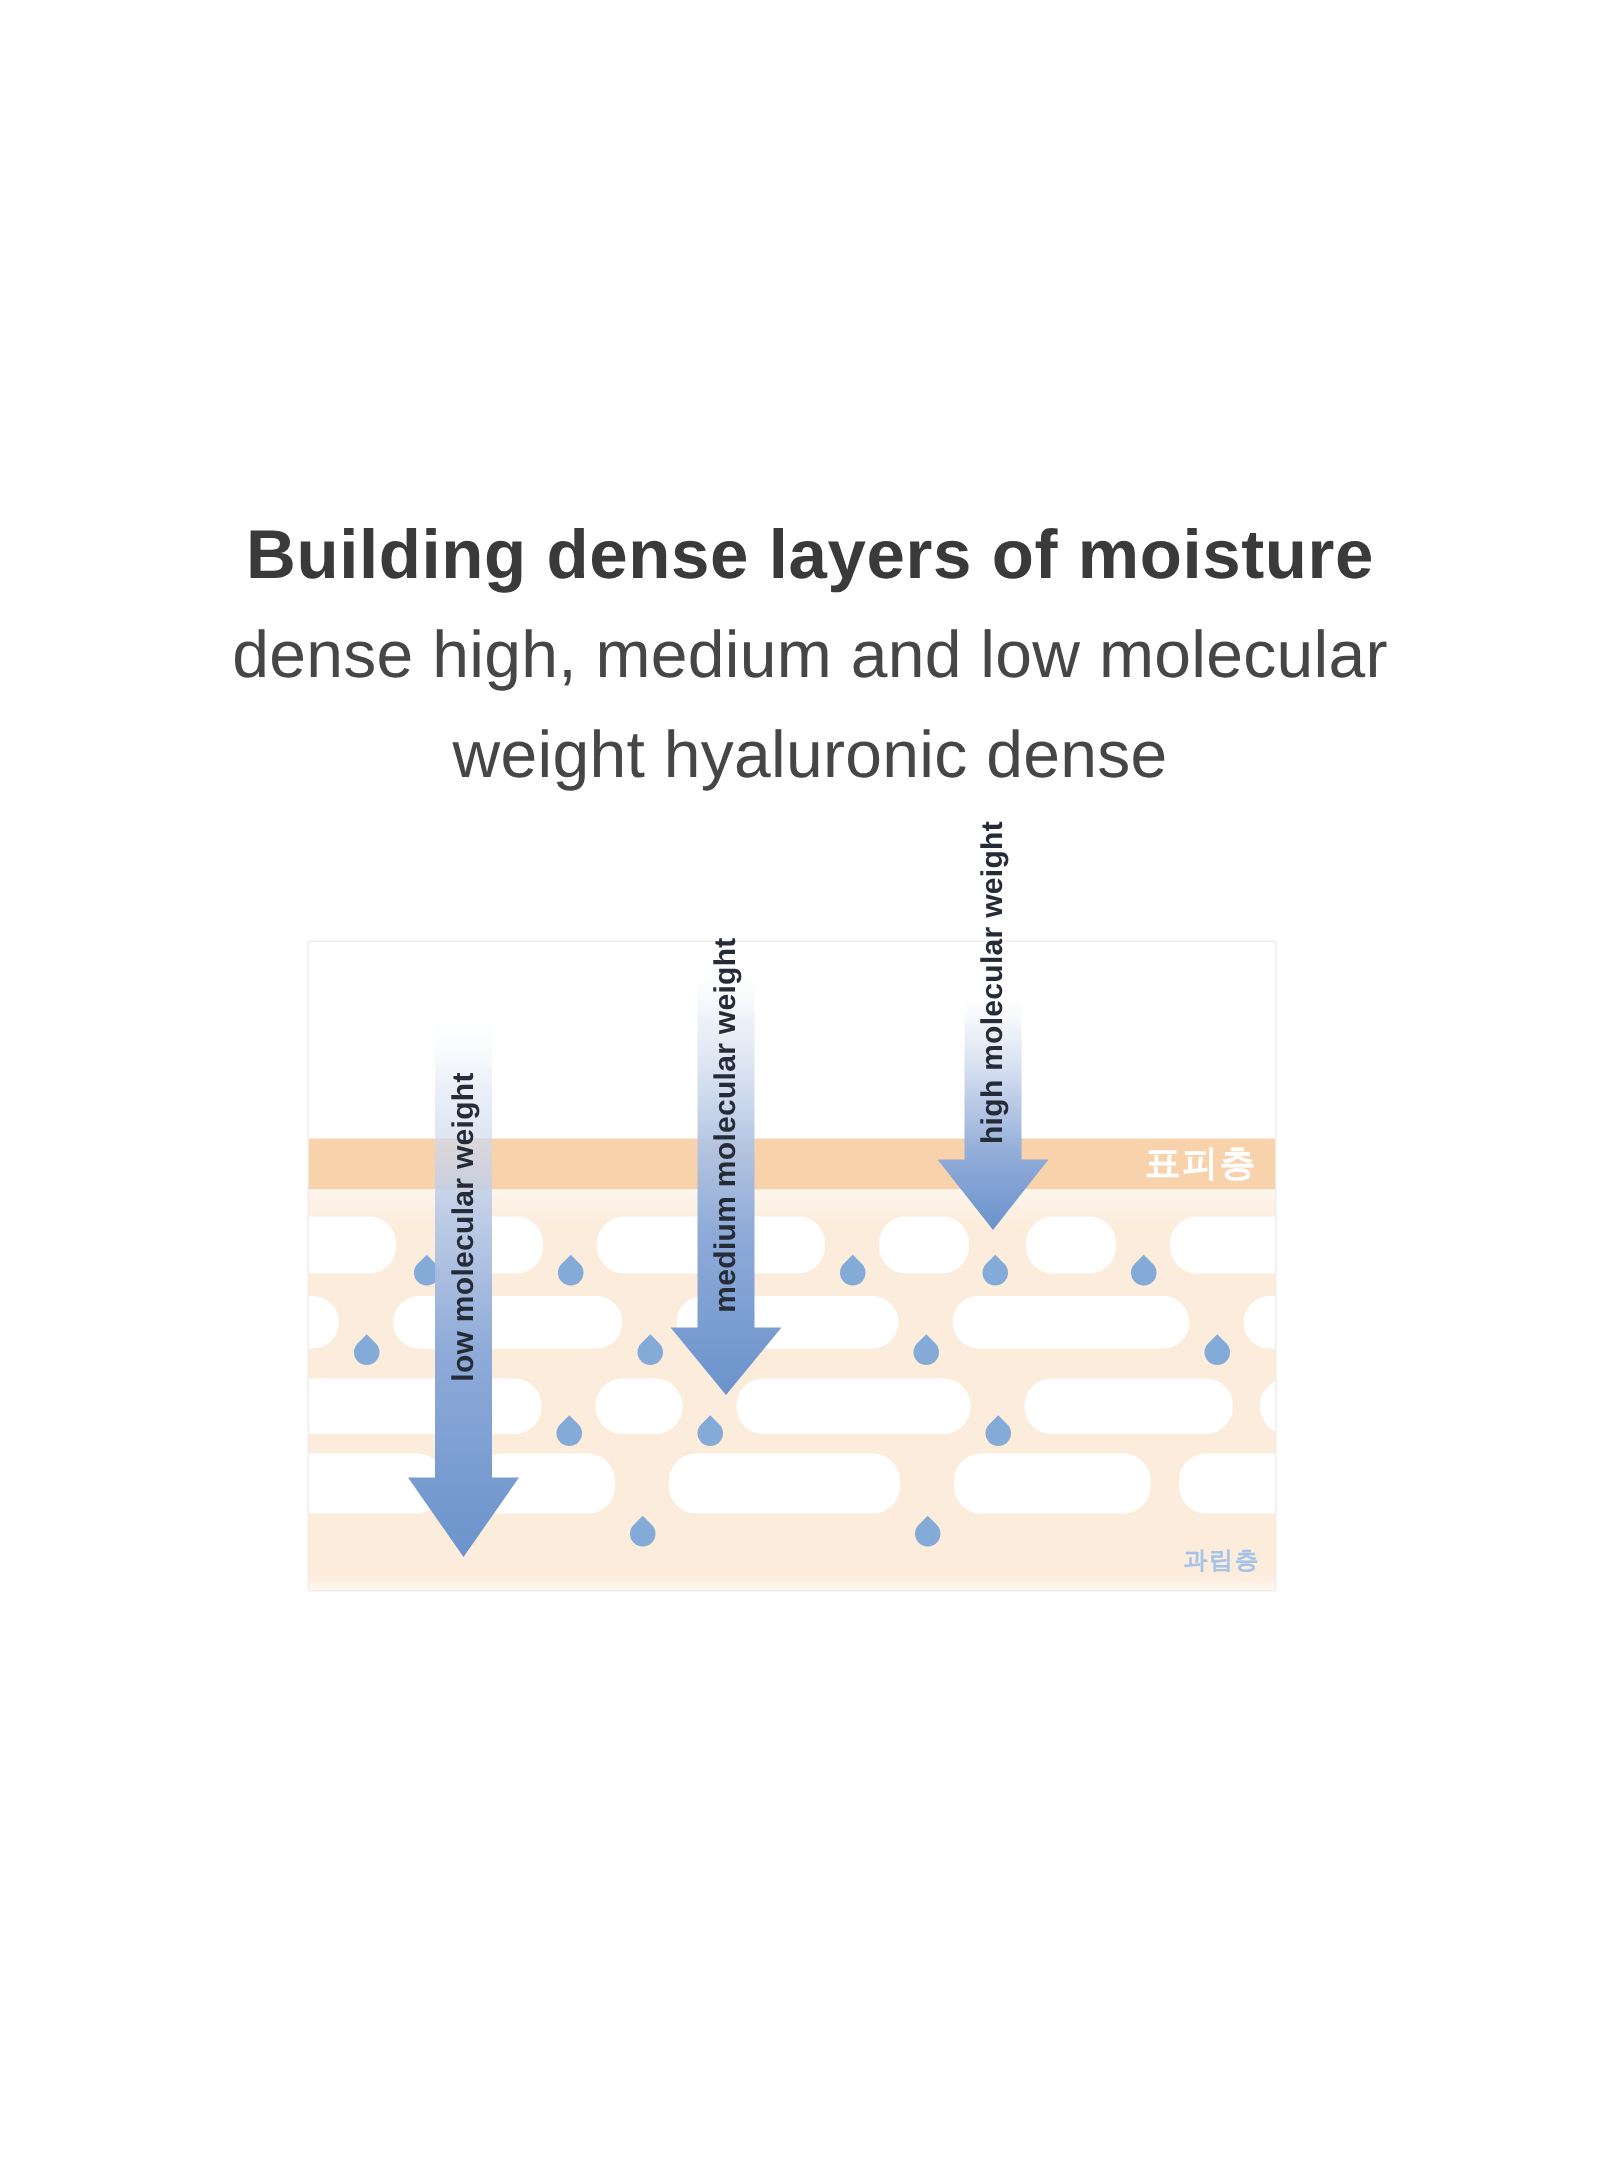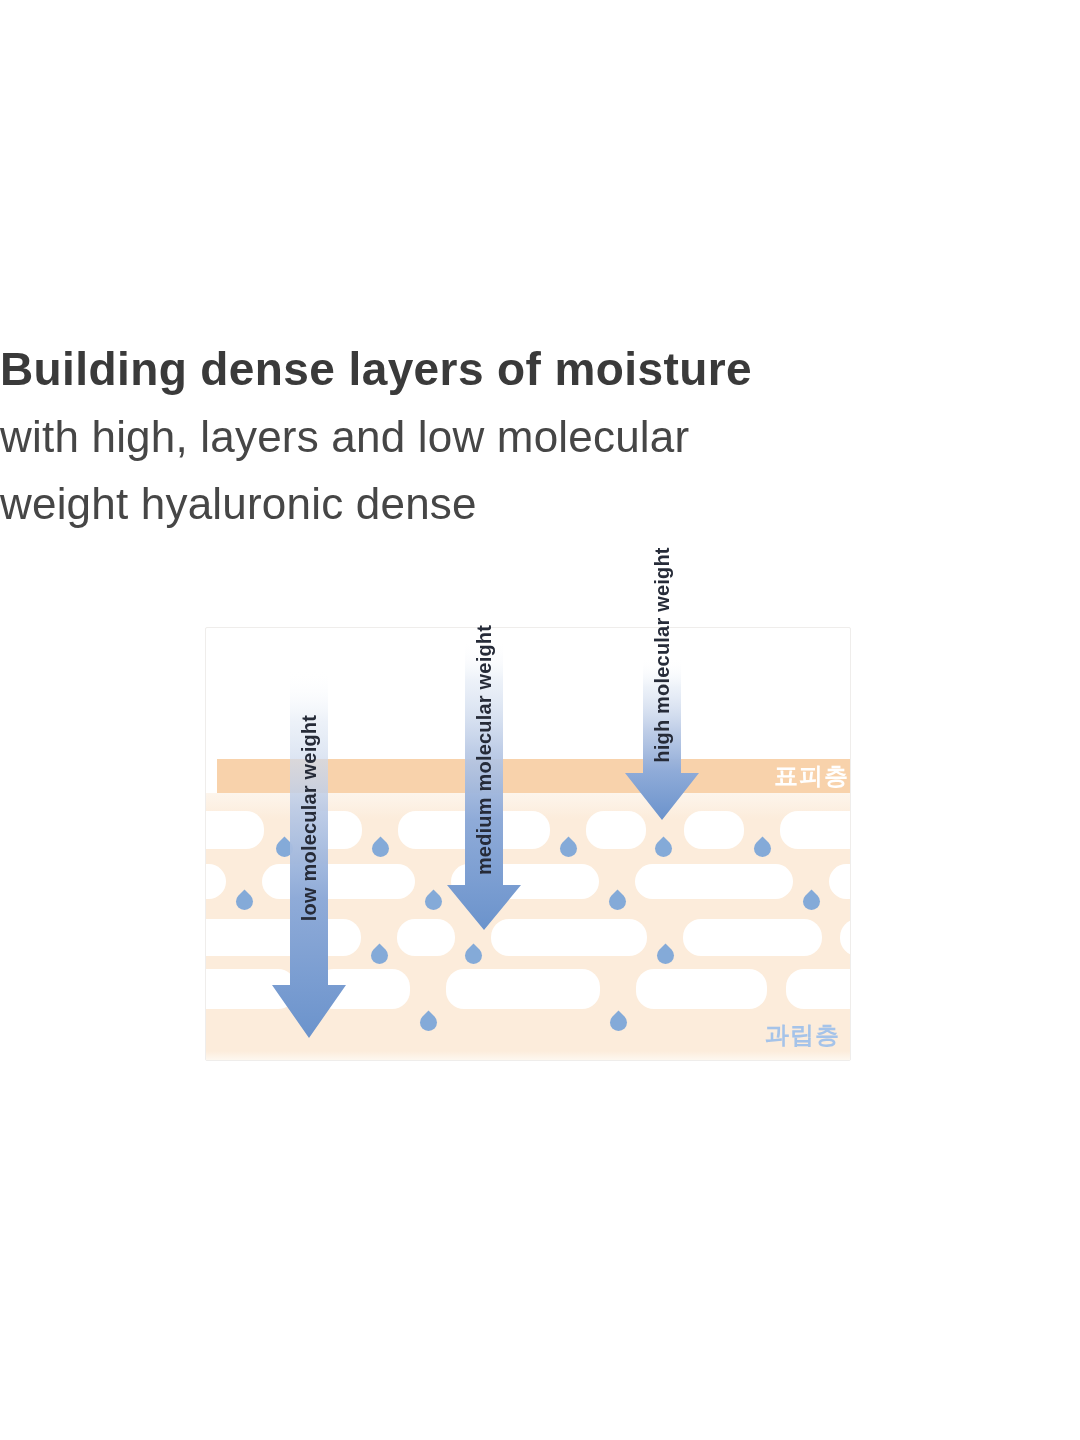--- a/index.html
+++ b/index.html
@@ -1,31 +1,31 @@
 <!DOCTYPE html>
 <html><head>
 <meta charset="utf-8">
 <style>
   html,body{margin:0;padding:0;background:#ffffff;}
   .page{
     position:relative;width:1080px;height:1440px;background:#ffffff;
     overflow:hidden;font-family:"Liberation Sans",sans-serif;
   }
   
-  .heading{position:absolute;left:0;top:336px;width:1080px;}
+  .heading{position:absolute;left:0;top:336px;width:1080px;text-align:center;}
   .h-line1{font-size:46px;font-weight:700;line-height:67px;color:var(--heading-strong);letter-spacing:.4px;}
   .h-line2,.h-line3{font-size:44px;font-weight:400;line-height:67px;color:var(--heading-normal);letter-spacing:.2px;}
   
   .figure{
     position:absolute;left:205px;top:627px;width:646px;height:434px;
     background:#ffffff;border:1px solid #efedeb;border-radius:2px;
     overflow:hidden;box-sizing:border-box;
   }
   .epidermis-band{
-    position:absolute;left:11px;top:131px;width:646px;height:34px;
+    position:absolute;left:0;top:131px;width:646px;height:34px;
     background:var(--band-peach);
   }
   .band-label{
     position:absolute;right:14px;top:0;height:34px;line-height:34px;
     font-size:24px;font-weight:700;color:var(--epidermis-label-color);letter-spacing:1px;
   }
   .dermis{
     position:absolute;left:0;top:165px;width:646px;height:258px;
     background:linear-gradient(180deg,#fdf5ec 0px,var(--dermis-peach) 26px,var(--dermis-peach) 100%);
   }
@@ -35,21 +35,21 @@
   }
   .skin-cell{
     position:absolute;background:var(--cell-white);border-radius:18px;
   }
   .droplet{
     position:absolute;width:17px;height:17px;background:var(--droplet-blue);
     border-radius:0 50% 50% 50%;transform:rotate(45deg);
   }
   .granular-label{
     position:absolute;right:10px;bottom:9px;
-    font-size:24px;font-weight:700;color:var(--granular-label-color);letter-spacing:1px;
+    font-size:16px;font-weight:700;color:var(--granular-label-color);letter-spacing:1px;
   }
   
   .arrow-layer{position:absolute;left:0;top:0;width:1080px;height:1440px;pointer-events:none;}
   .arrow{position:absolute;}
   .arrow svg{display:block;}
   .g0{stop-color:#ffffff;stop-opacity:0;}
   .g1{stop-color:#dde6f3;stop-opacity:.55;}
   .g2{stop-color:#b9c9e5;stop-opacity:.92;}
   .g3{stop-color:#8fabd8;stop-opacity:1;}
   .g4{stop-color:var(--arrow-blue);stop-opacity:1;}
@@ -59,21 +59,21 @@
     line-height:30px;white-space:nowrap;
   }
 </style>
 </head>
 <body>
 
 <div class="page" style="--heading-strong: #3a3a3a; --heading-normal: #464646; --arrow-blue: #6b93cc; --droplet-blue: #84aad8; --band-peach: #f8d2ab; --dermis-peach: #fcecdb; --cell-white: #ffffff; --epidermis-label-color: #ffffff; --granular-label-color: #a5c3e9; --label-dark: #262b38;">
 
   <div class="heading">
     <div class="h-line1">Building dense layers of moisture</div>
-    <div class="h-line2">with high, layers and low molecular</div>
+    <div class="h-line2">dense high, medium and low molecular</div>
     <div class="h-line3">weight hyaluronic dense</div>
   </div>
 
   <div class="figure">
     <div class="epidermis-band">
       <span class="band-label">표피층</span>
     </div>
     <div class="dermis"></div>
     <div id="cells-layer">
         <div class="skin-cell" style="left: -20px; top: 183px; width: 78px; height: 38px;"></div>

